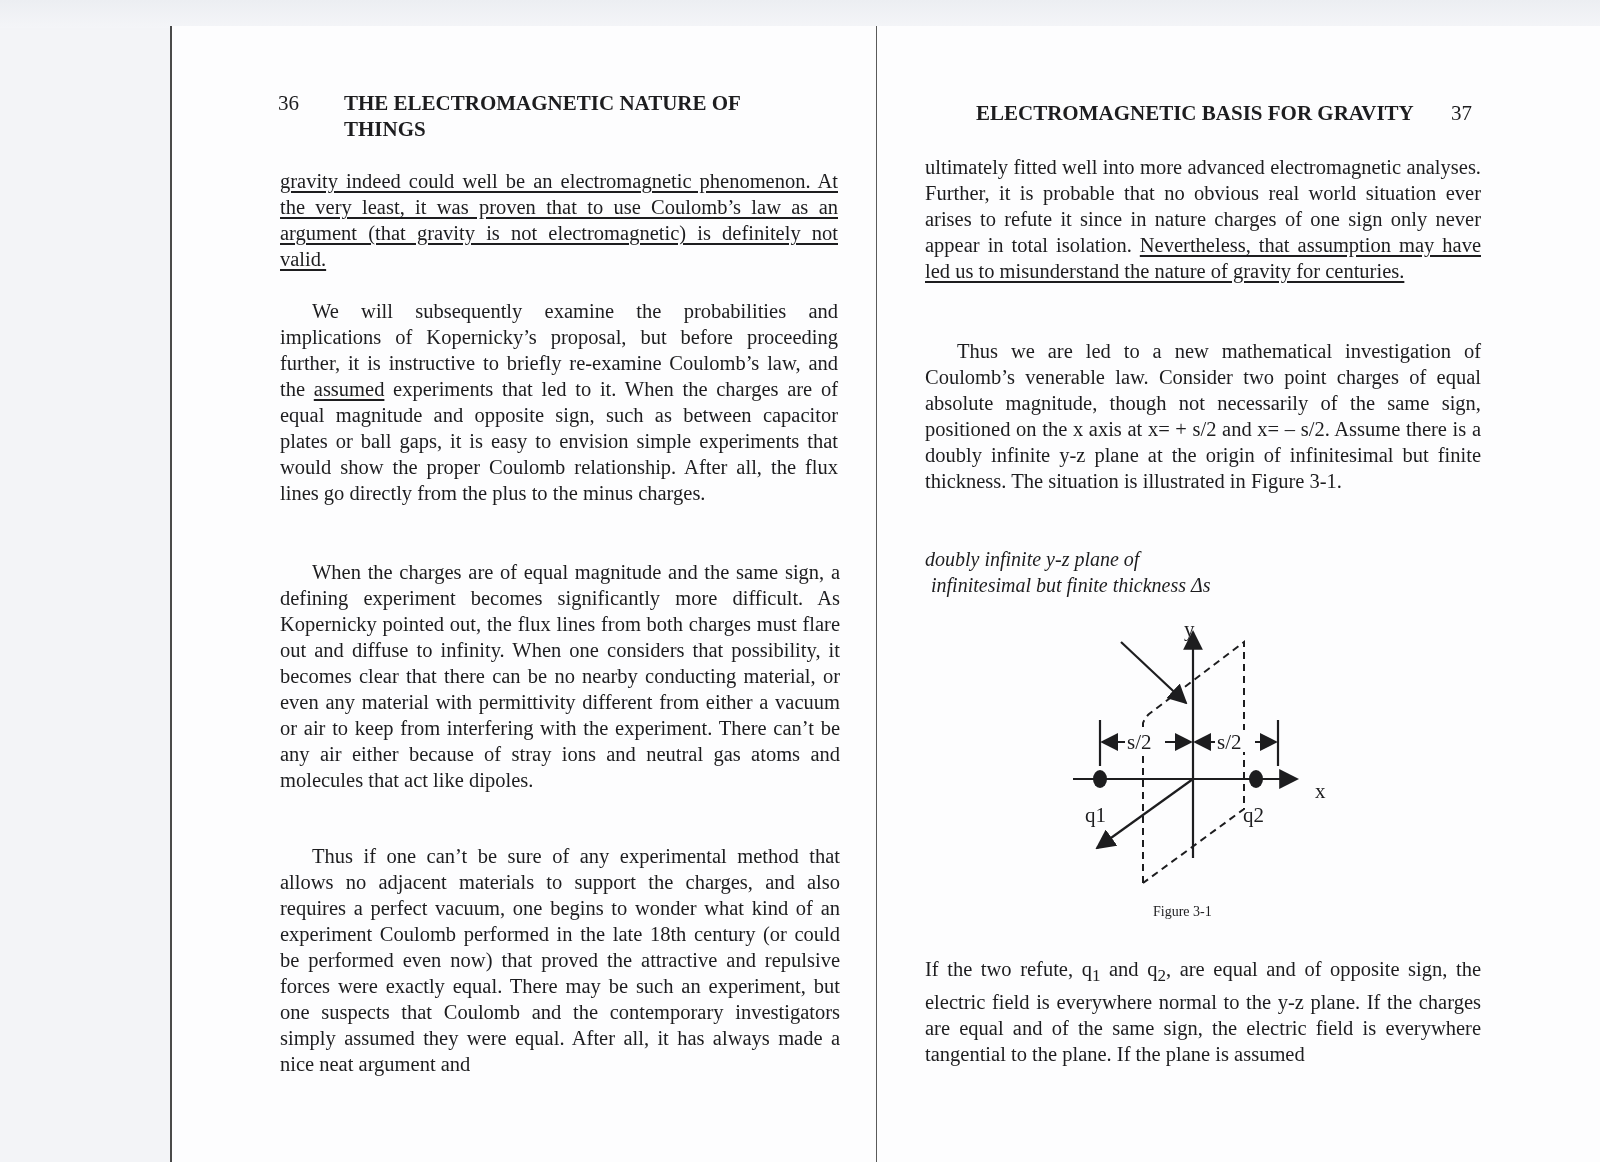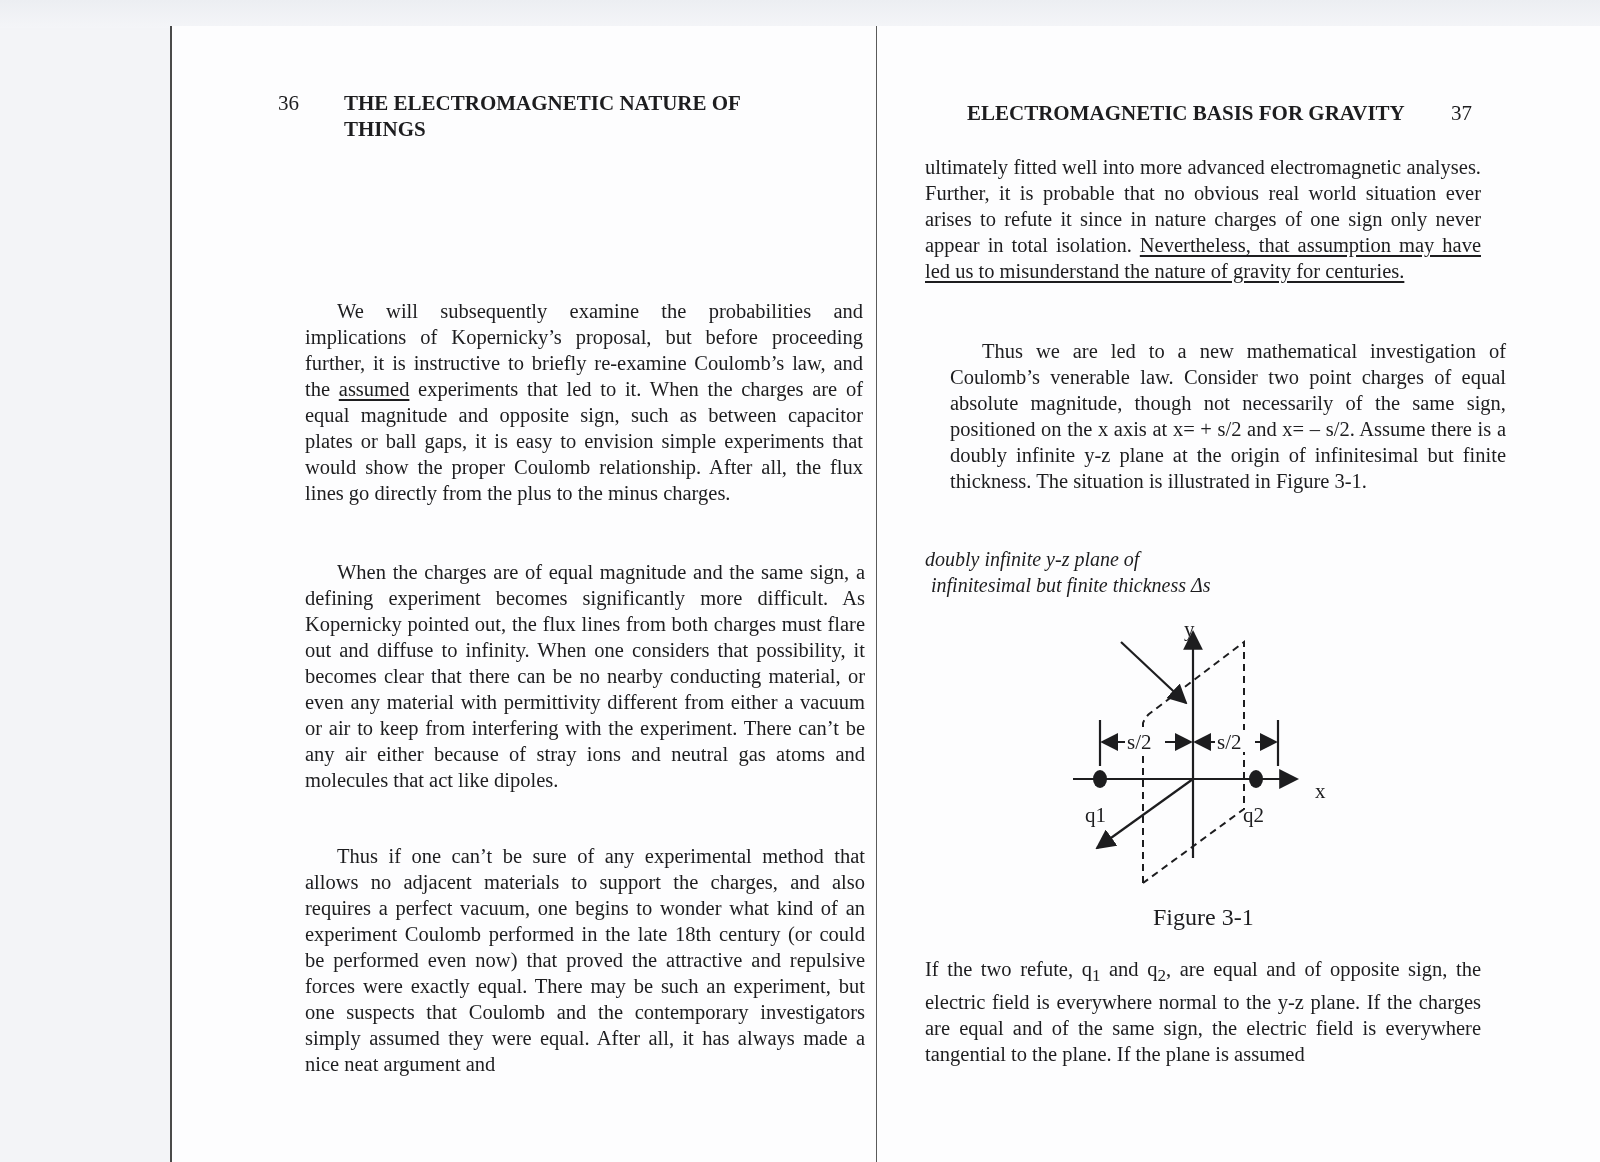--- a/index.html
+++ b/index.html
@@ -13,52 +13,55 @@
   .page {
     position: absolute; top: 26px; height: 1140px; background: #fdfdfe;
   }
   .page-left { left: 170px; width: 704px; border-left: 2px solid #4a4a4a; }
   .page-right { left: 876px; width: 724px; border-left: 1.5px solid #5a5a5a; }
   .header { position: absolute; font-weight: bold; font-size: 21px; line-height: 26px; }
   .left-header { left: 106px; top: 64px; width: 500px; }
   .left-header .pnum { font-weight: normal; position: absolute; left: 0; top: 0; }
   .left-header .title { position: absolute; left: 66px; top: 0; width: 430px; text-align: left; }
   .right-header { left: 86px; top: 74px; width: 520px; }
-  .right-header .title { position: absolute; left: 4px; top: 0; }
+  .right-header .title { position: absolute; left: 13px; top: 0; }
   .right-header .pnum { font-weight: normal; position: absolute; left: 488px; top: 0; }
   .text { position: absolute; font-size: 20.5px; line-height: 26px; text-align: justify; }
   .para { margin: 0; }
   .u { text-decoration: underline; text-decoration-thickness: 1.5px; text-underline-offset: 3px; }
-  .indent { text-indent: 32px; margin-left: 25px; }
+  .indent { text-indent: 32px; }
   .lp1 { left: 108px; top: 142px; width: 558px; }
   .lp2 { left: 108px; top: 272px; width: 558px; }
   .lp3 { left: 108px; top: 533px; width: 560px; }
   .lp4 { left: 108px; top: 817px; width: 560px; }
   .rp1 { left: 48px; top: 128px; width: 556px; }
   .rp2 { left: 48px; top: 312px; width: 556px; }
   .rp3 { left: 48px; top: 930px; width: 556px; }
   .caption-text { position: absolute; font-size: 20px; line-height: 26px; font-style: italic; }
   .fig-label1 { left: 48px; top: 520px; }
   .fig-label2 { left: 54px; top: 546px; }
-  .fig-title { position: absolute; left: 276px; top: 878px; font-size: 24px; }
+  .fig-title { position: absolute; left: 276px; top: 878px; font-size: 14px; }
   .figure-svg { position: absolute; left: 196px; top: 570px; }
   .fig-text { font-family: "Liberation Serif", serif; font-size: 21px; fill: #1d1d1f; }
   .line-end { text-align-last: left; }
 </style>
 </head>
 <body>
 
 <div class="scan-top"></div>
 
 <div class="page page-left">
   <div class="header left-header">
     <span class="pnum">36</span>
     <span class="title">THE ELECTROMAGNETIC NATURE OF THINGS</span>
   </div>
 
+  <div class="text lp1">
+    <p class="para"><span class="u">gravity indeed could well be an electromagnetic phenomenon. At the very least, it was proven that to use Coulomb’s law as an argument (that gravity is not electromagnetic) is definitely not valid.</span></p>
+  </div>
 
   <div class="text lp2 indent">
     <p class="para"><span>We will subsequently examine the probabilities and implications of Kopernicky’s proposal, but before proceeding further, it is instructive to briefly re-examine Coulomb’s law, and the </span><span class="u">assumed</span><span> experiments that led to it.  When the charges are of equal magnitude and opposite sign, such as between capacitor plates or ball gaps, it is easy to envision simple experiments that would show the proper Coulomb relationship.  After all, the flux lines go directly from the plus to the minus charges.</span></p>
   </div>
 
   <div class="text lp3 indent">
     <p class="para">When the charges are of equal magnitude and the same sign, a defining experiment becomes significantly more difficult.  As Kopernicky pointed out, the flux lines from both charges must flare out and diffuse to infinity.  When one considers that possibility, it becomes clear that there can be no nearby conducting material, or even any material with permittivity different from either a vacuum or air to keep from interfering with the experiment.  There can’t be any air either because of stray ions and neutral gas atoms and molecules that act like dipoles.</p>
   </div>
 
   <div class="text lp4 indent">

